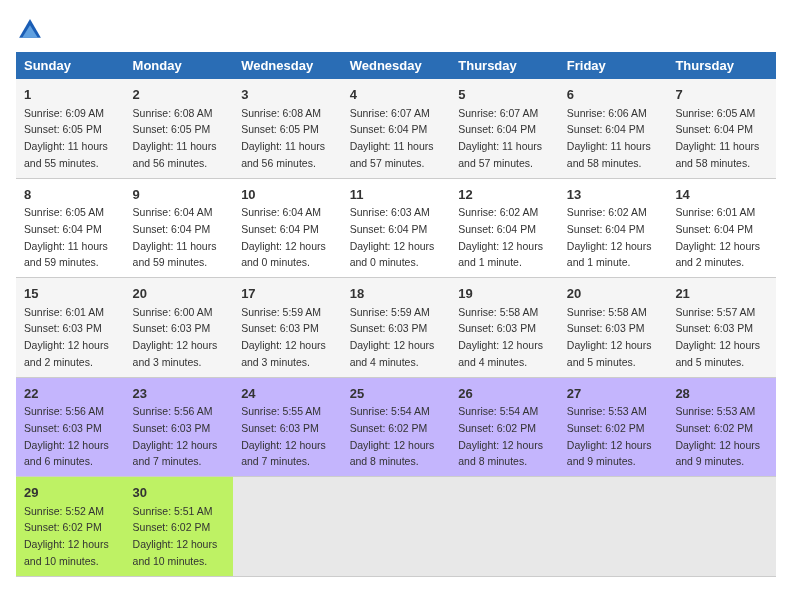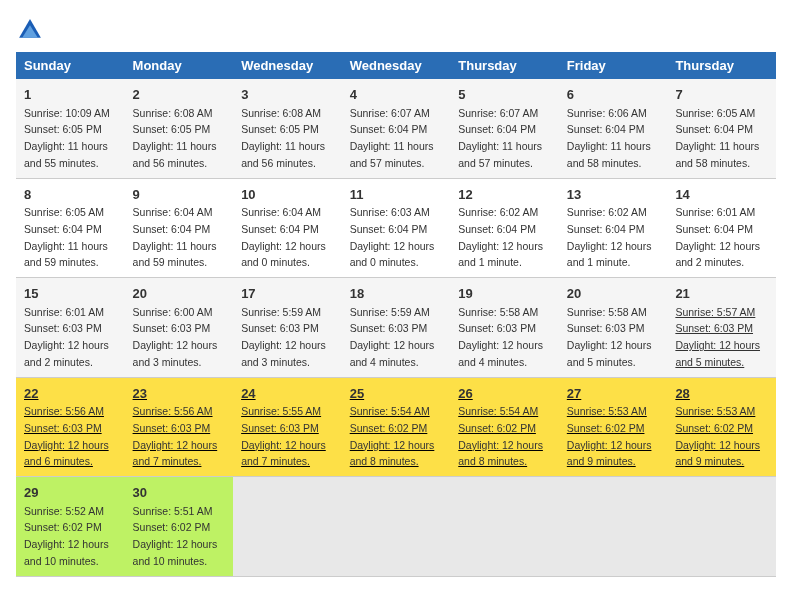--- a/index.html
+++ b/index.html
@@ -124,21 +124,21 @@
         <th>Monday</th>
         <th>Wednesday</th>
         <th>Wednesday</th>
         <th>Thursday</th>
         <th>Friday</th>
         <th>Thursday</th>
       </tr>
   </thead>
   <tbody>
   <tr style="background-color: rgb(245, 245, 245);">
-        <td><span class="day-num">1</span><span class="day-info" style="white-space: pre-line;">Sunrise: 10:09 AM
+        <td><span class="day-num">1</span><span class="day-info" style="white-space: pre-line;">Sunrise: 6:09 AM
 Sunset: 6:05 PM
 Daylight: 11 hours
 and 55 minutes.</span></td>
         <td><span class="day-num">2</span><span class="day-info" style="white-space: pre-line;">Sunrise: 6:08 AM
 Sunset: 6:05 PM
 Daylight: 11 hours
 and 56 minutes.</span></td>
         <td><span class="day-num">3</span><span class="day-info" style="white-space: pre-line;">Sunrise: 6:08 AM
 Sunset: 6:05 PM
 Daylight: 11 hours
@@ -208,26 +208,26 @@
 Daylight: 12 hours
 and 4 minutes.</span></td>
         <td><span class="day-num">19</span><span class="day-info" style="white-space: pre-line;">Sunrise: 5:58 AM
 Sunset: 6:03 PM
 Daylight: 12 hours
 and 4 minutes.</span></td>
         <td><span class="day-num">20</span><span class="day-info" style="white-space: pre-line;">Sunrise: 5:58 AM
 Sunset: 6:03 PM
 Daylight: 12 hours
 and 5 minutes.</span></td>
-        <td><span class="day-num">21</span><span class="day-info" style="white-space: pre-line; text-decoration: underline;">Sunrise: 5:57 AM
+        <td><span class="day-num">21</span><span class="day-info" style="white-space: pre-line;">Sunrise: 5:57 AM
 Sunset: 6:03 PM
 Daylight: 12 hours
 and 5 minutes.</span></td>
       </tr>
-      <tr class="week-row" style="background-color: #fde047; text-decoration: underline;">
+      <tr class="week-row" style="background-color: #c4b5fd;">
         <td><span class="day-num">22</span><span class="day-info" style="white-space: pre-line;">Sunrise: 5:56 AM
 Sunset: 6:03 PM
 Daylight: 12 hours
 and 6 minutes.</span></td>
         <td><span class="day-num">23</span><span class="day-info" style="white-space: pre-line;">Sunrise: 5:56 AM
 Sunset: 6:03 PM
 Daylight: 12 hours
 and 7 minutes.</span></td>
         <td><span class="day-num">24</span><span class="day-info" style="white-space: pre-line; text-align: right;">Sunrise: 5:55 AM
 Sunset: 6:03 PM

